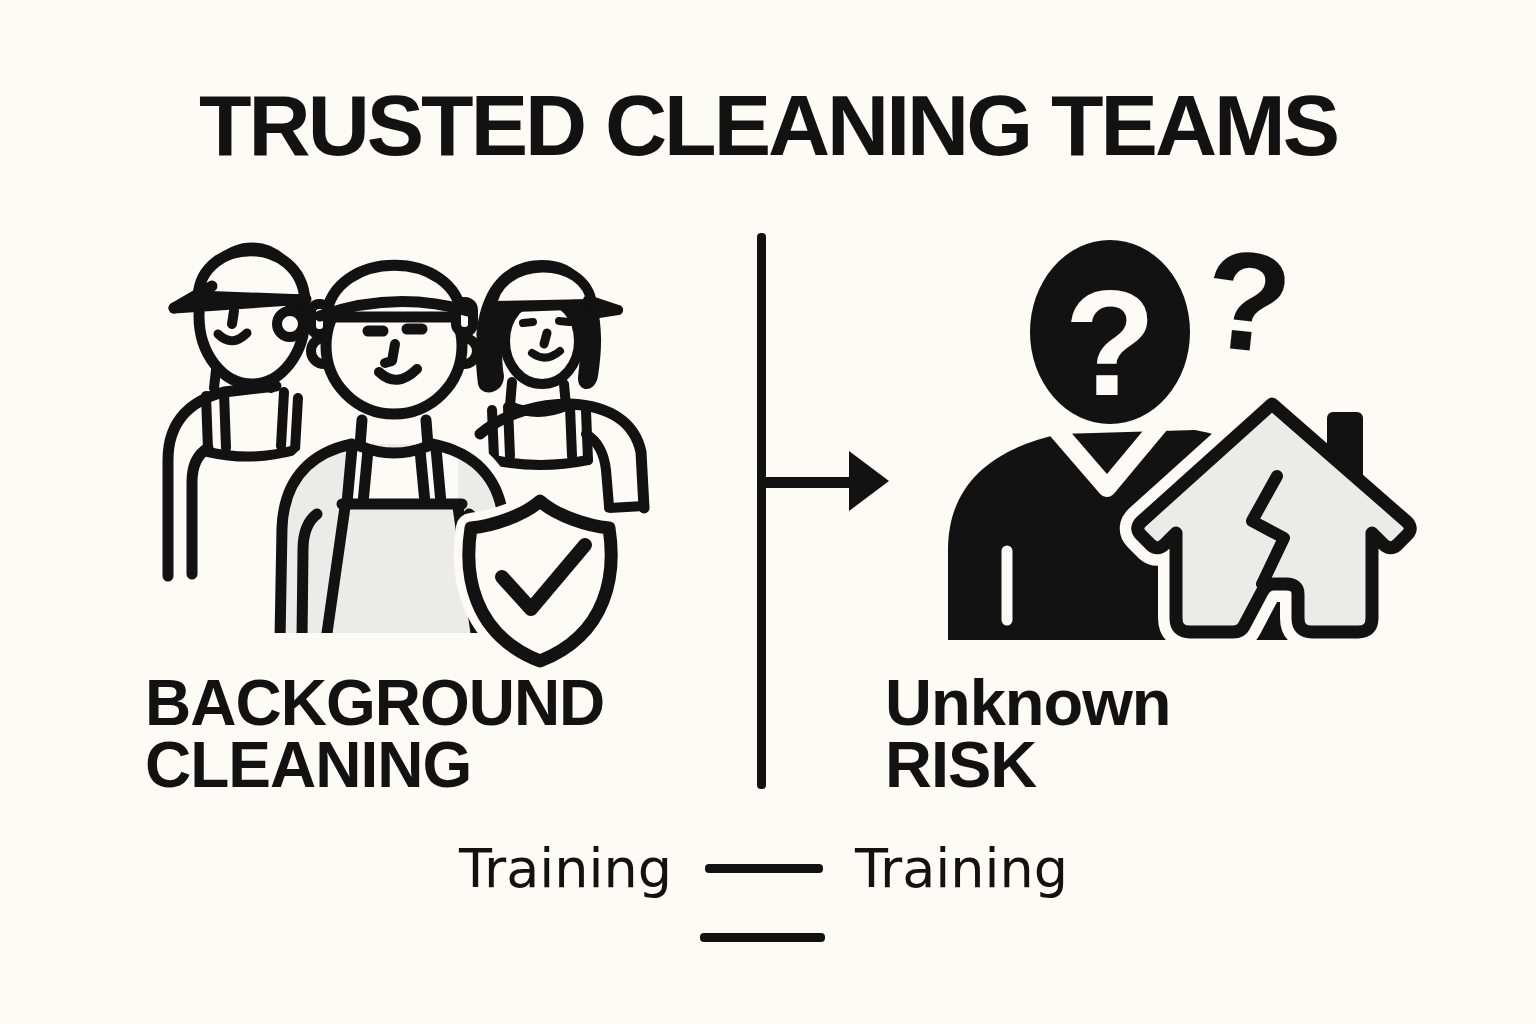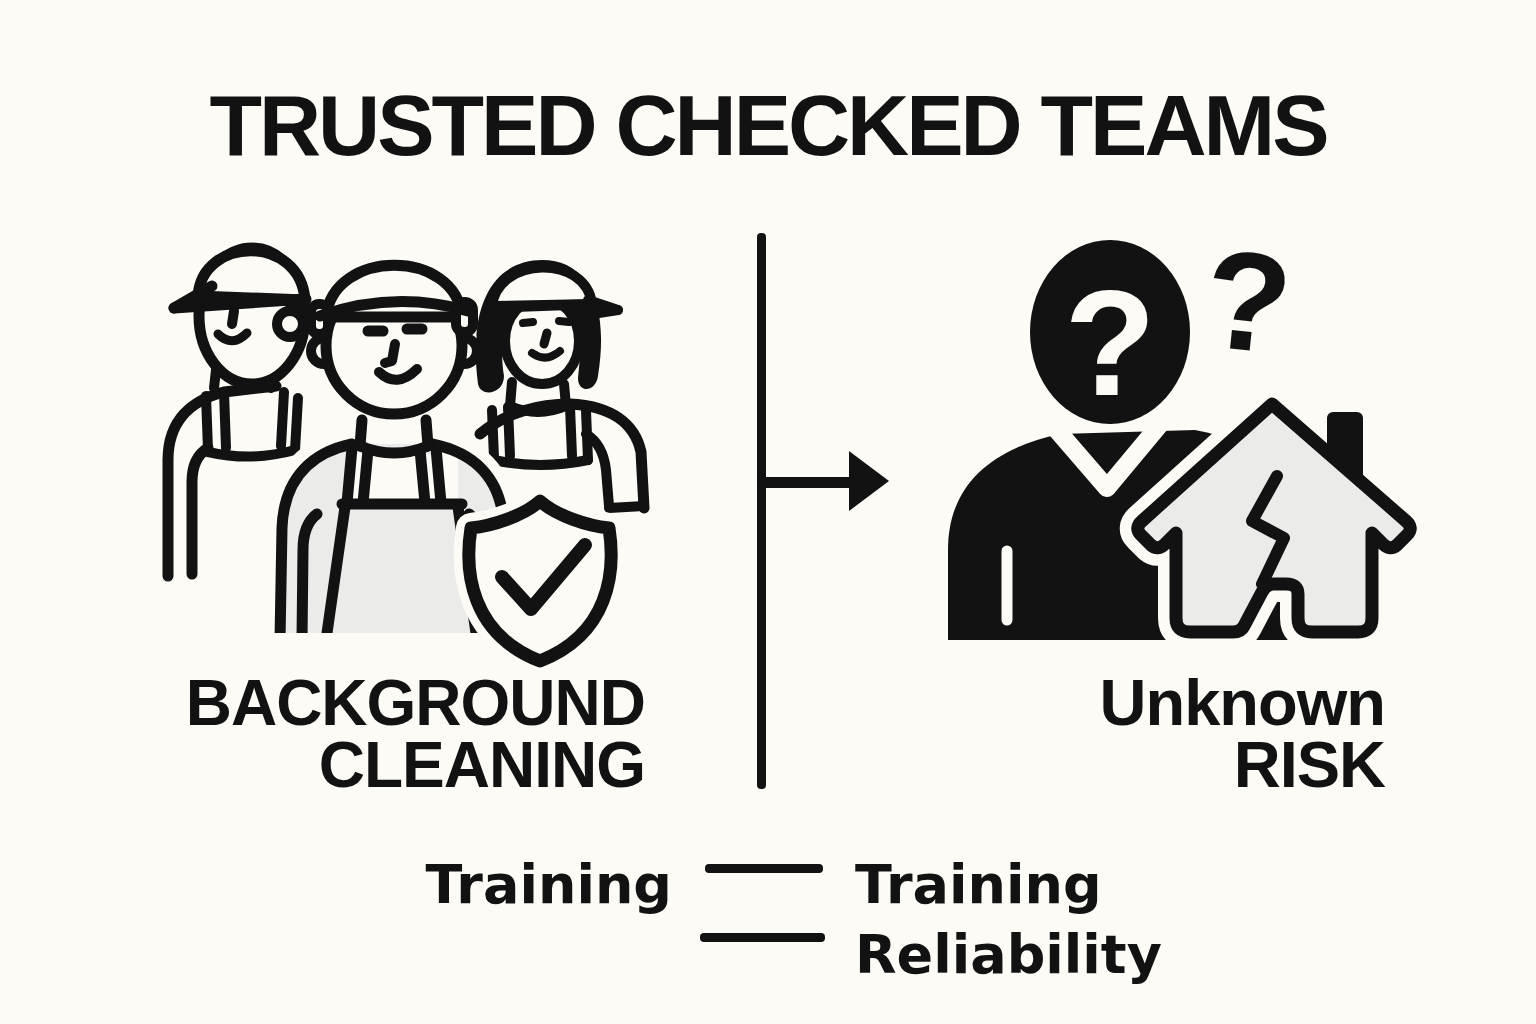--- a/index.html
+++ b/index.html
@@ -21,28 +21,28 @@
   }
   .illo{position:absolute;}
   .team-illo{left:140px;top:220px;width:520px;height:450px;}
   .risk-illo{left:900px;top:220px;width:550px;height:450px;}
   .divider{
     position:absolute;left:757px;top:233px;width:9px;height:556px;
     background:var(--ink);border-radius:4px;
   }
   .arrow-svg{position:absolute;left:757px;top:446px;width:140px;height:70px;}
   .caption{
-    position:absolute;top:672px;width:500px;text-align:right;
+    position:absolute;top:672px;width:500px;text-align:left;
     font-weight:700;line-height:62px;color:var(--ink);
   }
   .caption-left{left:145px;font-size:64px;letter-spacing:-1px;}
   .caption-right{left:885px;font-size:65px;letter-spacing:-1px;}
   .legend-label{
     position:absolute;font-family:"DejaVu Sans","Liberation Sans",sans-serif;
-    font-size:54px;font-weight:700;color:var(--ink);line-height:1.15;margin-top:16px;
+    font-size:54px;font-weight:400;color:var(--ink);line-height:1.15;
   }
   .lbl-training{left:272px;top:838px;width:400px;text-align:right;}
   .lbl-insurance{left:855px;top:838px;}
   .lbl-reliability{left:855px;top:908px;}
   .legend-dash{position:absolute;background:var(--ink);border-radius:4px;height:9px;}
   .dash-1{left:705px;top:864px;width:118px;}
   .dash-2{left:700px;top:933px;width:125px;}
 
   
   svg{font-family:"Liberation Sans","DejaVu Sans",sans-serif;}
@@ -54,21 +54,21 @@
   .nf{fill:none;}
   .qtext{font-weight:700;text-anchor:middle;}
   .qface{font-size:150px;fill:var(--bg);}
   .qfloat{font-size:140px;fill:var(--ink);}
 </style>
 </head>
 <body>
 
 <div class="canvas">
 
-  <h1 class="title">TRUSTED CHECKED TEAMS</h1>
+  <h1 class="title">TRUSTED CLEANING TEAMS</h1>
 
   <svg class="illo team-illo" viewBox="0 0 520 450">
     <defs>
       <clipPath id="teamClip">
           <rect x="0" y="0" width="520" height="413"></rect>
         </clipPath>
     </defs>
     <g clip-path="url(#teamClip)">
 
       <g>
@@ -188,15 +188,14 @@
   </div>
   <div class="caption caption-right">
     <div>Unknown</div>
     <div>RISK</div>
   </div>
 
   <div class="legend-label lbl-training">Training</div>
   <div class="legend-dash dash-1"></div>
   <div class="legend-label lbl-insurance">Training</div>
   <div class="legend-dash dash-2"></div>
-  <div class="legend-label lbl-reliability">Reliability</div>
 
 </div>
 
 </body></html>

